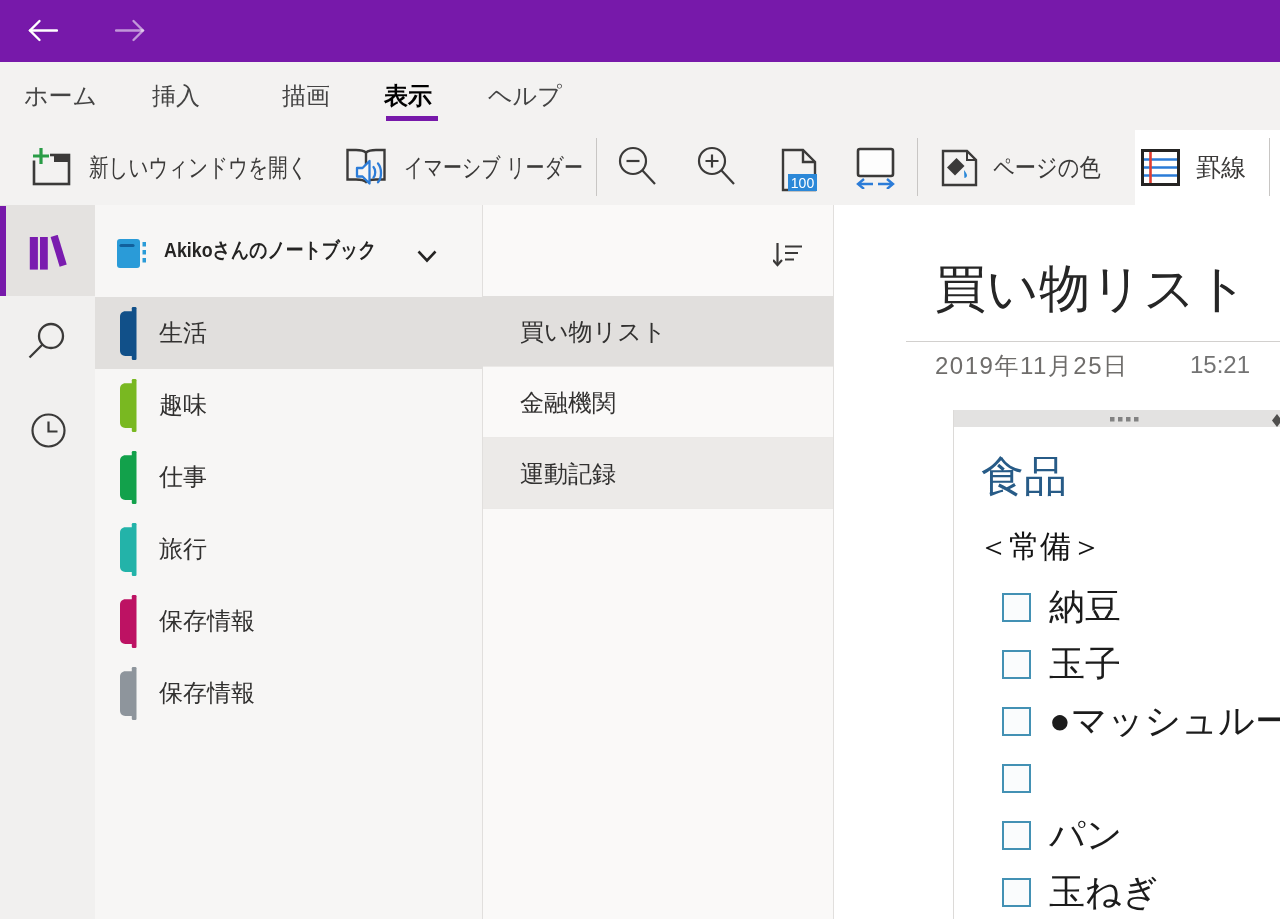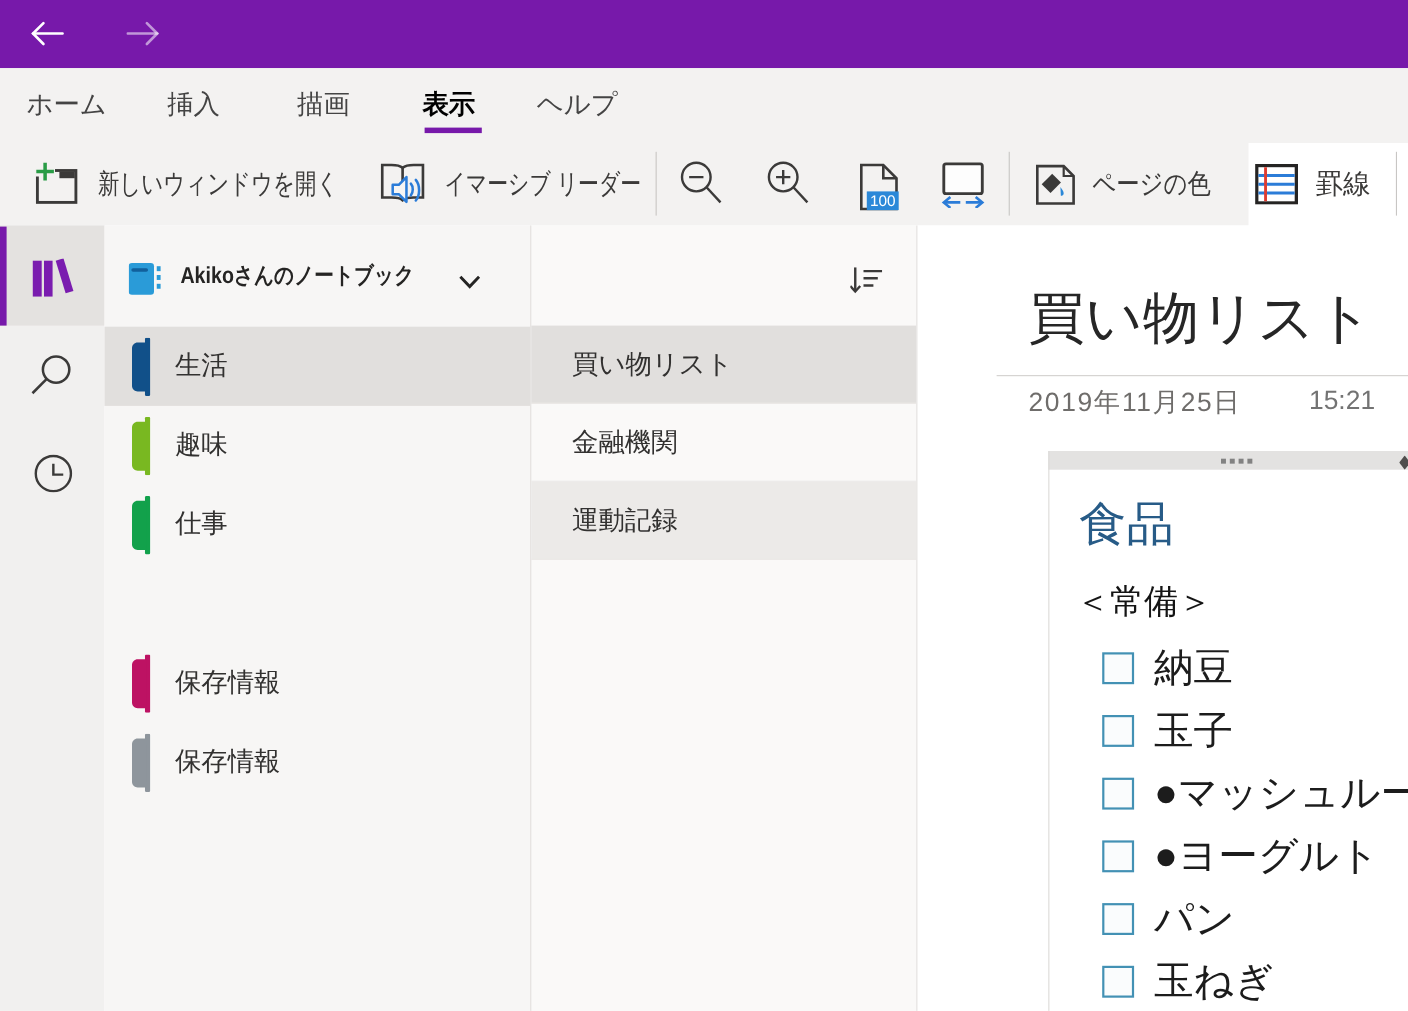--- a/index.html
+++ b/index.html
@@ -56,21 +56,21 @@
         <g stroke="#ffffff" stroke-opacity="0.55" stroke-width="2.4" fill="none" stroke-linecap="round">
           <path d="M1 11.5h26.8"></path>
           <path d="M18.5 2l9.5 9.5-9.5 9.5"></path>
         </g>
       </svg>
 </div>
 
 <div class="abs" id="tabbar">
 <div class="abs tab" style="left:24px;width:82px">ホーム</div>
 <div class="abs tab" style="left:152px;width:56px">挿入</div>
-<div class="abs tab" style="left:270px;width:56px">描画</div>
+<div class="abs tab" style="left:282px;width:56px">描画</div>
 <div class="abs tab" style="left:384px;width:56px;font-weight:700;color:#000">表示</div>
 <div class="abs tab" style="left:488px;width:92px">ヘルプ</div>
 <div class="abs" id="tabul"></div>
 </div>
 
 <div class="abs" id="ribbon">
 
 <svg class="abs" style="left:30px;top:16px" width="42" height="40" viewBox="0 0 42 40">
 <rect x="4" y="9" width="35" height="29" fill="none" stroke="#3b3a39" stroke-width="2.6"></rect>
 <rect x="24" y="10" width="14" height="6" fill="#3b3a39"></rect>
@@ -182,20 +182,27 @@
           <path d="M13 4.3H5.2C2.3 4.3 0 6.6 0 9.5v34.2c0 2.9 2.3 5.2 5.2 5.2H13z" fill="#79b821"></path>
         </svg>
         <div class="abs stext">趣味</div>
       </div>
 <div class="abs srow" style="top:236px">
         <svg class="abs stab" width="17" height="53" viewBox="0 0 17 53">
           <rect x="11.8" y="0" width="4.7" height="53" rx="1.2" fill="#12a14b"></rect>
           <path d="M13 4.3H5.2C2.3 4.3 0 6.6 0 9.5v34.2c0 2.9 2.3 5.2 5.2 5.2H13z" fill="#12a14b"></path>
         </svg>
         <div class="abs stext">仕事</div>
+      </div>
+<div class="abs srow" style="top:308px">
+        <svg class="abs stab" width="17" height="53" viewBox="0 0 17 53">
+          <rect x="11.8" y="0" width="4.7" height="53" rx="1.2" fill="#23b3a9"></rect>
+          <path d="M13 4.3H5.2C2.3 4.3 0 6.6 0 9.5v34.2c0 2.9 2.3 5.2 5.2 5.2H13z" fill="#23b3a9"></path>
+        </svg>
+        <div class="abs stext">旅行</div>
       </div>
 <div class="abs srow" style="top:380px">
         <svg class="abs stab" width="17" height="53" viewBox="0 0 17 53">
           <rect x="11.8" y="0" width="4.7" height="53" rx="1.2" fill="#bd1263"></rect>
           <path d="M13 4.3H5.2C2.3 4.3 0 6.6 0 9.5v34.2c0 2.9 2.3 5.2 5.2 5.2H13z" fill="#bd1263"></path>
         </svg>
         <div class="abs stext">保存情報</div>
       </div>
 <div class="abs srow" style="top:452px">
         <svg class="abs stab" width="17" height="53" viewBox="0 0 17 53">
@@ -245,19 +252,18 @@
       </svg>
 <div class="abs" id="h1">食品</div>
 <div class="abs" id="sub">＜常備＞</div>
 <div class="abs chk" style="top:388px"></div>
       <div class="abs itxt" style="top:379px">納豆</div>
 <div class="abs chk" style="top:445px"></div>
       <div class="abs itxt" style="top:436px">玉子</div>
 <div class="abs chk" style="top:502px"></div>
       <div class="abs itxt" style="top:493px">●マッシュルーム</div>
 <div class="abs chk" style="top:559px"></div>
-      <div class="abs itxt" style="top:550px">●ヨーグルト</div>
 <div class="abs chk" style="top:616px"></div>
       <div class="abs itxt" style="top:607px">パン</div>
 <div class="abs chk" style="top:673px"></div>
       <div class="abs itxt" style="top:664px">玉ねぎ</div>
 </div>
 </div>
 
 </body></html>

